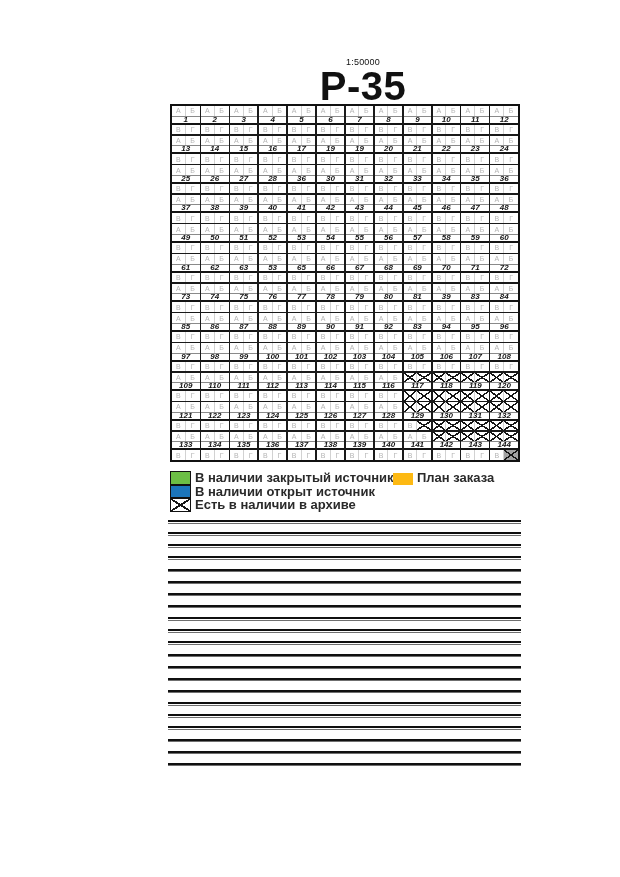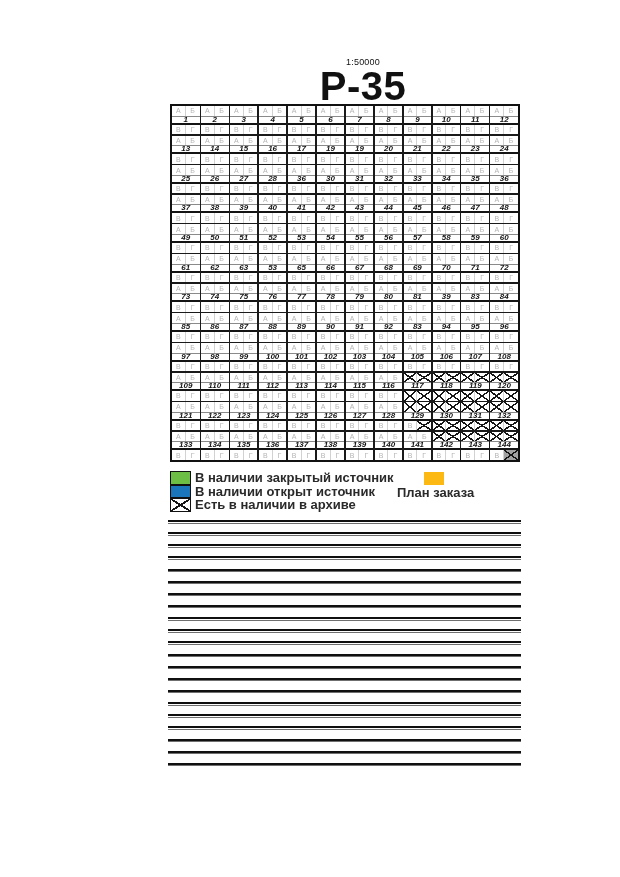--- a/index.html
+++ b/index.html
@@ -30,21 +30,21 @@
       linear-gradient(to bottom right,transparent calc(50% - .8px),#161616 calc(50% - .8px),#161616 calc(50% + .8px),transparent calc(50% + .8px));}
 
   
   #legend-left{position:absolute;left:170px;top:471px;}
   .leg-row{display:flex;align-items:center;height:13.6px;}
   .sw{box-sizing:border-box;width:21px;height:13.6px;border:1.8px solid #111;flex:0 0 auto;}
   .sw.xsw{background-image:
       linear-gradient(to top right,transparent calc(50% - .9px),#161616 calc(50% - .9px),#161616 calc(50% + .9px),transparent calc(50% + .9px)),
       linear-gradient(to bottom right,transparent calc(50% - .9px),#161616 calc(50% - .9px),#161616 calc(50% + .9px),transparent calc(50% + .9px));}
   .leg-label{margin-left:4px;font-size:13px;font-weight:bold;color:#2a2a2a;white-space:nowrap;}
-  #legend-right{position:absolute;left:393px;top:472px;display:flex;align-items:center;height:13px;flex-direction:column;}
+  #legend-right{position:absolute;left:393px;top:472px;display:flex;align-items:flex-end;height:13px;}
   #legend-right .sw{width:20px;height:12.5px;border:none;}
 
   
   #notes{position:absolute;left:168px;top:520px;width:353px;}
   .rule{box-sizing:border-box;height:3.5px;margin-bottom:8.65px;
       border-top:2px solid #101010;border-bottom:1px solid #6f6f6f;}
 </style>
 </head>
 <body>
 

